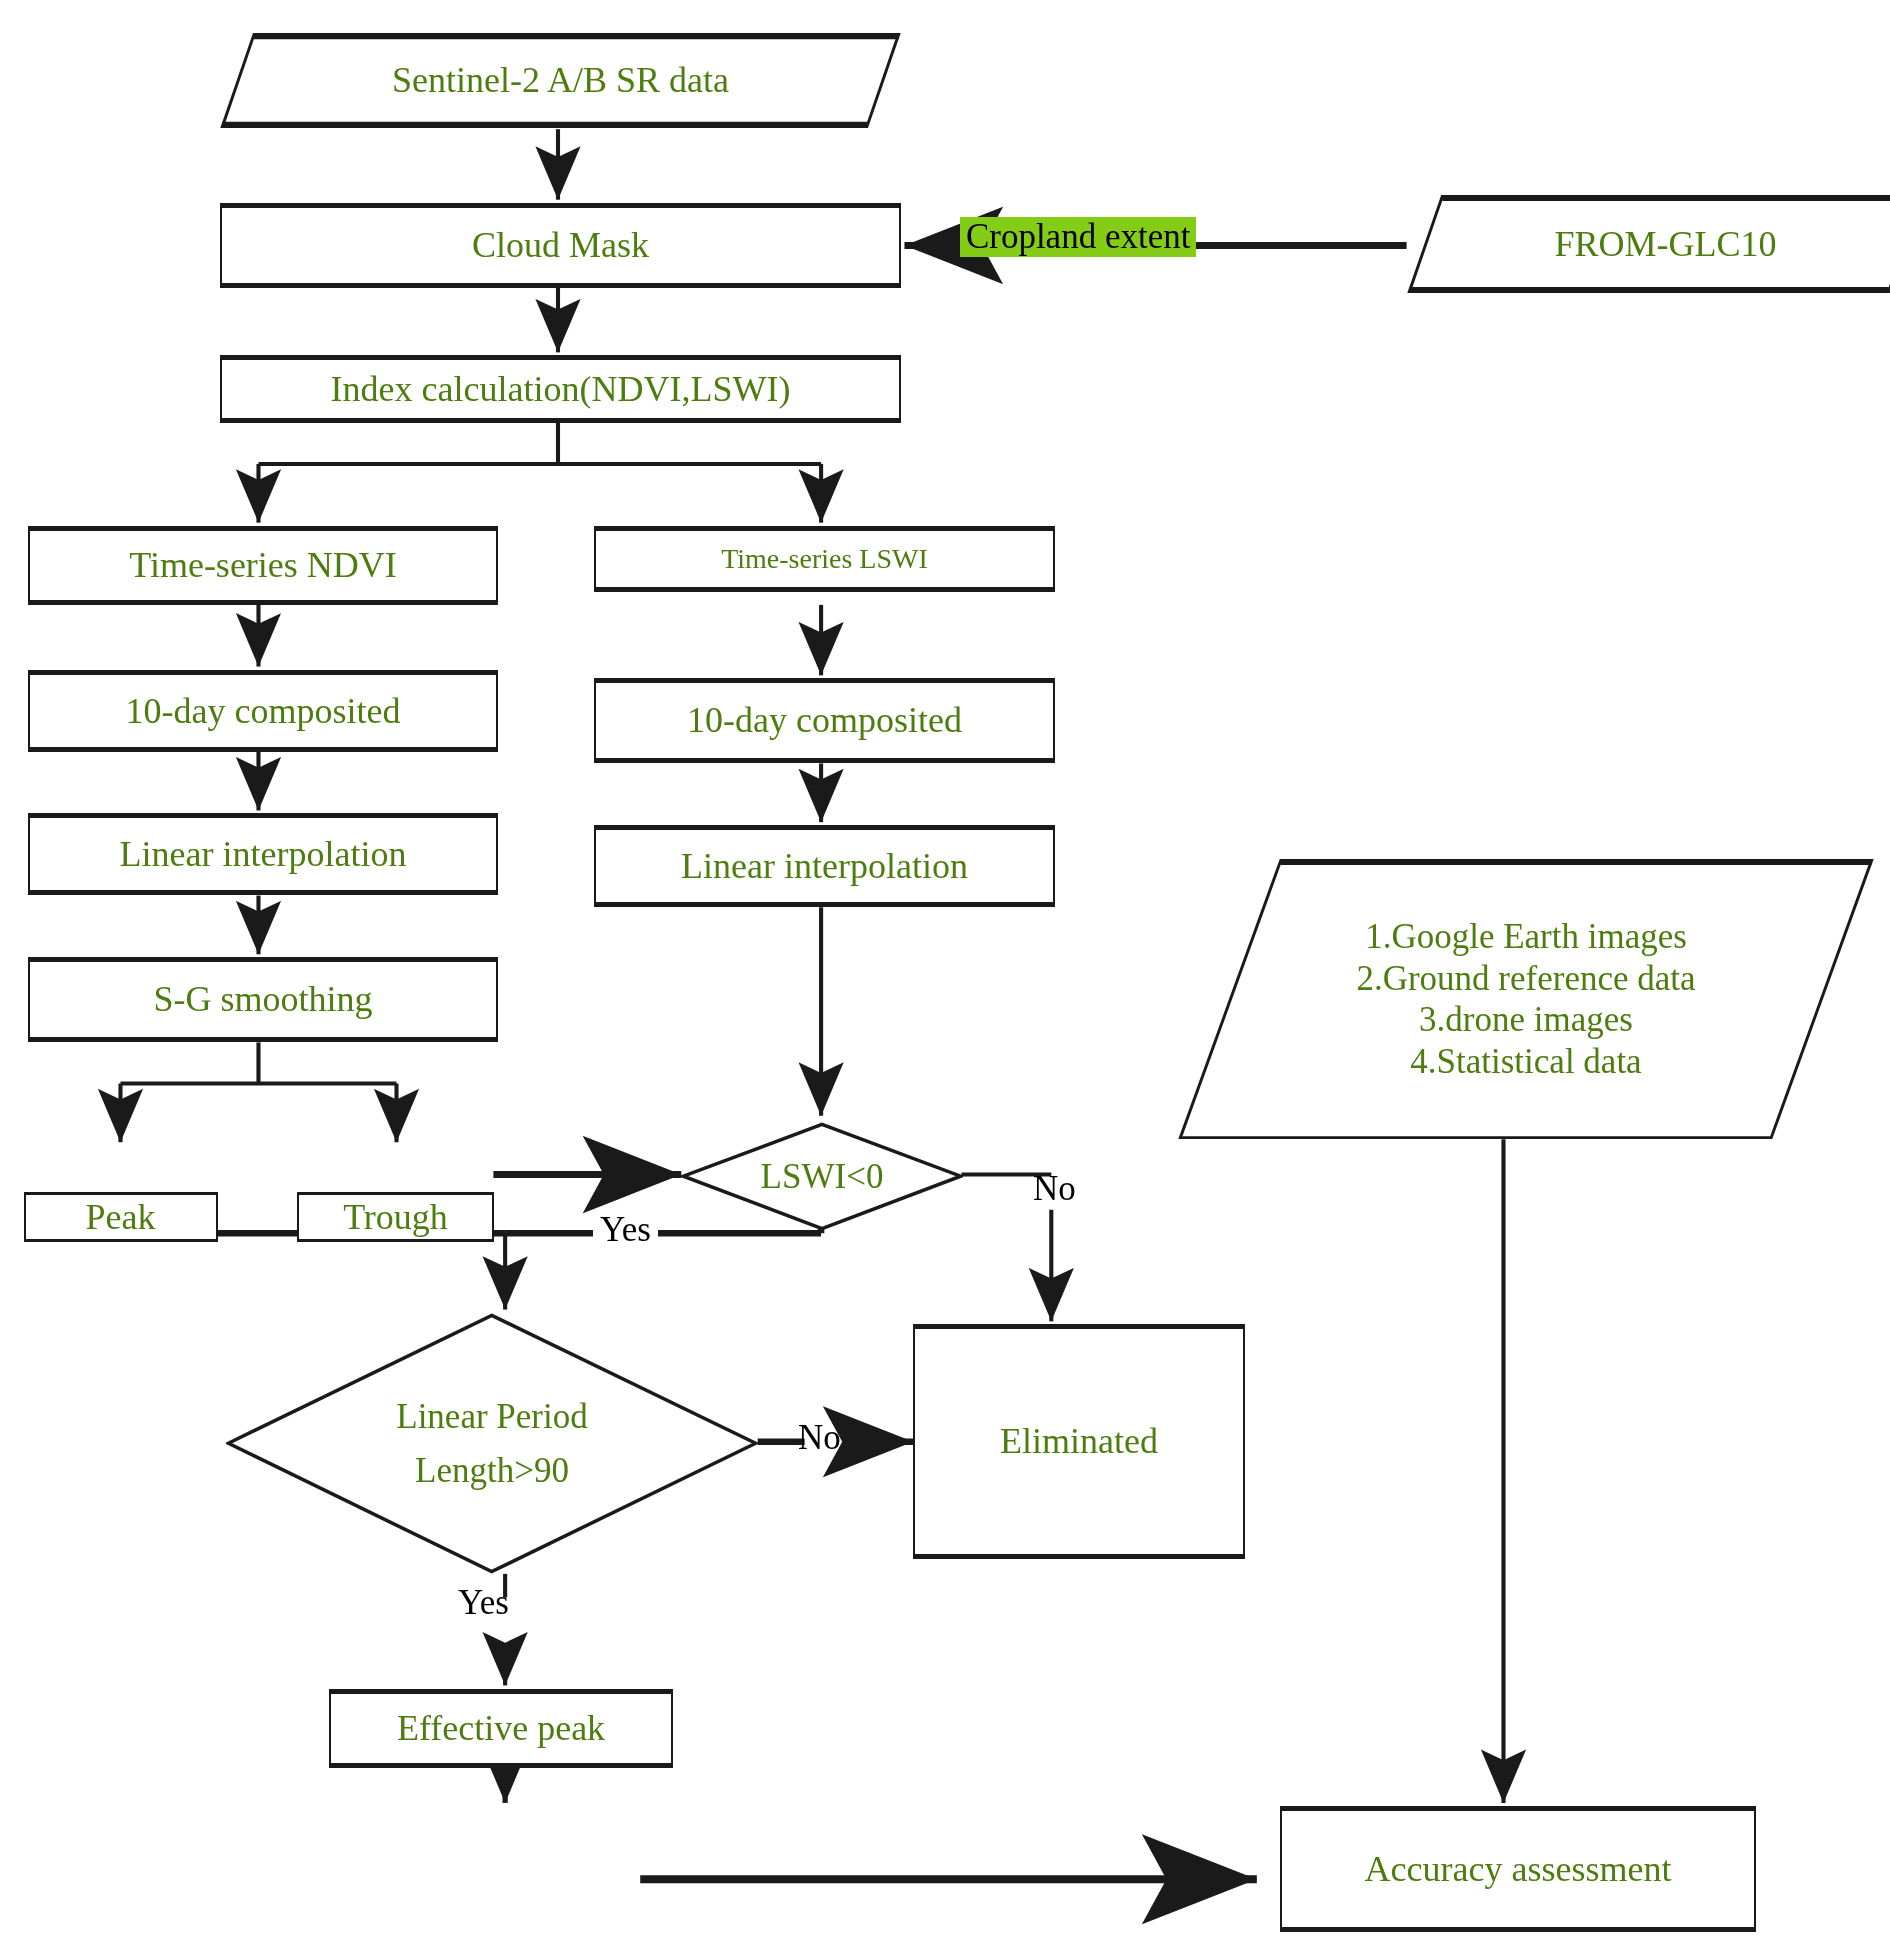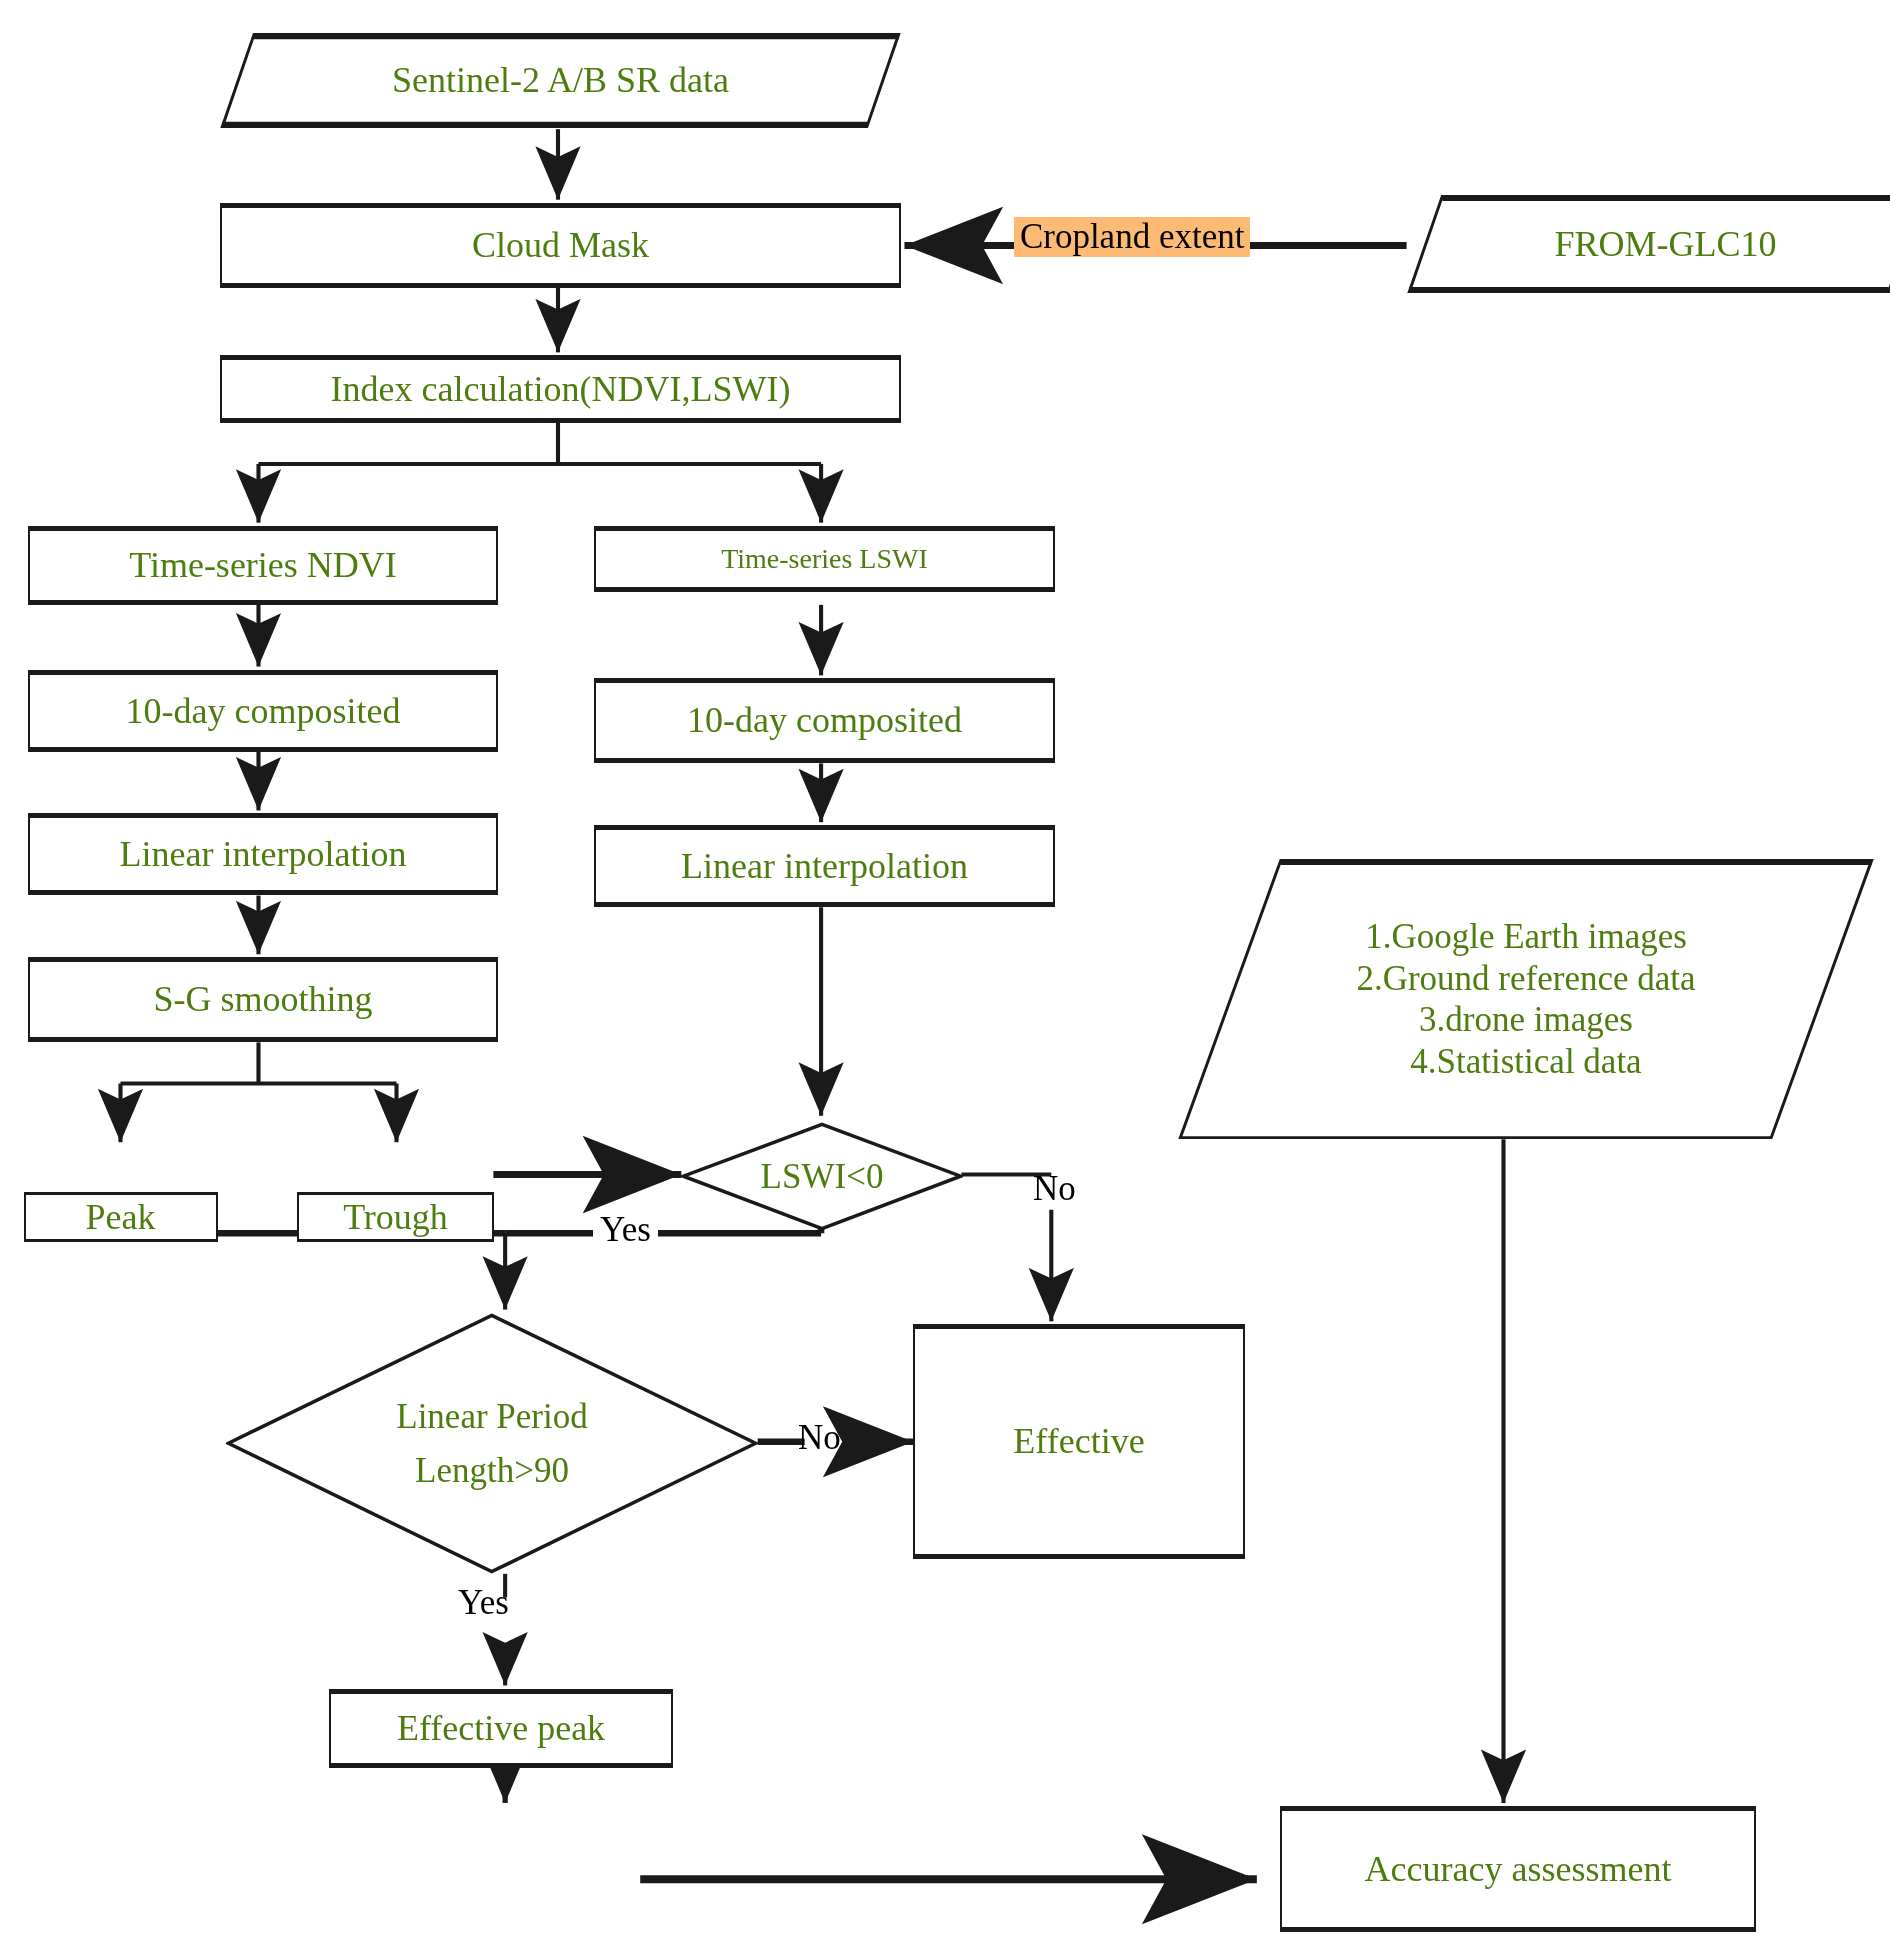--- a/index.html
+++ b/index.html
@@ -105,21 +105,21 @@
 
   <div class="node para" style="left:1407px;top:194px;width:517px;height:100px;font-size:36px;">
     <svg class="dshape" viewBox="0 0 880 170" preserveAspectRatio="none">
       <polygon points="60,4 876,4 820,166 4,166" fill="#ffffff" stroke="#1a1a1a" stroke-width="5"></polygon>
       <path d="M 60,7 L 876,7" stroke="#1a1a1a" stroke-width="10" fill="none"></path>
       <path d="M 4,163 L 820,163" stroke="#1a1a1a" stroke-width="10" fill="none"></path>
     </svg>
     <span class="ptext">FROM-GLC10</span>
   </div>
 
-  <div class="lbl" style="left:1014px;top:217px;font-size:35px;background:#fdba74;padding:0 5.9px;">Cropland extent</div>
+  <div class="lbl" style="left:960px;top:217px;font-size:35px;background:#84cc16;padding:0 5.9px;">Cropland extent</div>
 
   <div class="node rect" style="left:220px;top:355px;width:681px;height:68px;font-size:36px;">
     <span>Index calculation(NDVI,LSWI)</span>
   </div>
 
   <div class="node rect" style="left:28px;top:526px;width:470px;height:79px;font-size:36px;">
     <span>Time-series NDVI</span>
   </div>
   <div class="node rect" style="left:594px;top:526px;width:461px;height:66px;font-size:28px;">
     <span>Time-series LSWI</span>
@@ -178,21 +178,21 @@
     </svg>
     <div class="dtext" style="display:flex;flex-direction:column;gap:15.3px;">
       <div>Linear Period</div>
       <div>Length&gt;90</div>
     </div>
   </div>
   <div class="lbl" style="left:798px;top:1418px;font-size:35px;">No</div>
   <div class="lbl" style="left:458px;top:1583px;font-size:35px;">Yes</div>
 
   <div class="node rect" style="left:913px;top:1324px;width:332px;height:235px;font-size:36px;">
-    <span>Effective</span>
+    <span>Eliminated</span>
   </div>
 
   <div class="node rect" style="left:329px;top:1689px;width:344px;height:79px;font-size:36px;">
     <span>Effective peak</span>
   </div>
 
 
   <div class="node rect" style="left:1280px;top:1806px;width:476px;height:126px;font-size:36px;">
     <span>Accuracy  assessment</span>
   </div>

